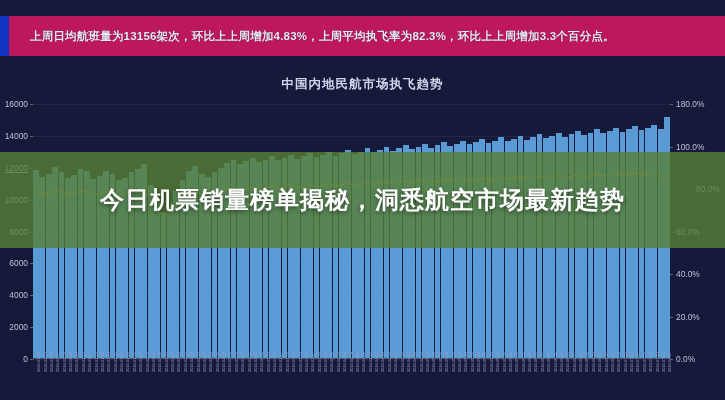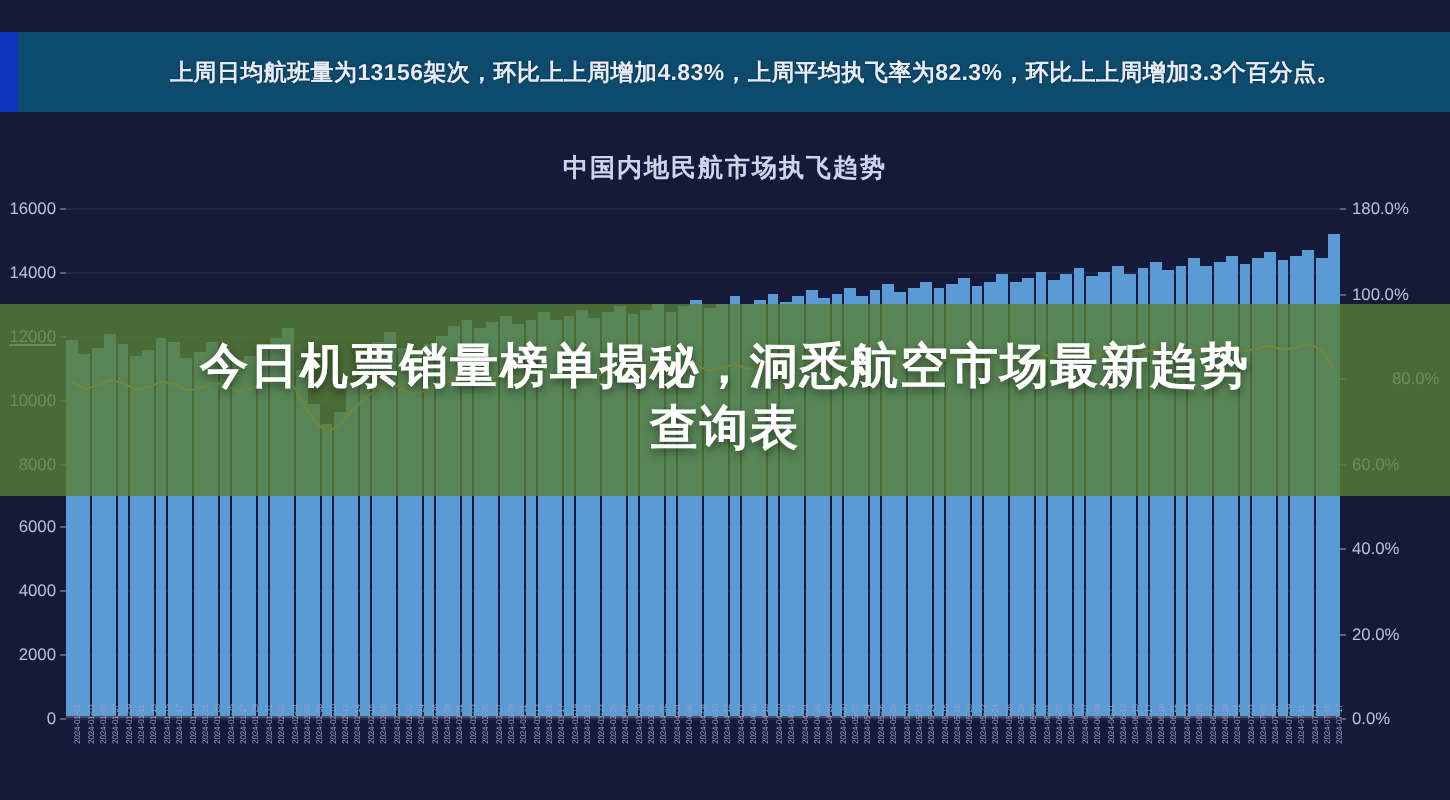--- a/index.html
+++ b/index.html
@@ -7,22 +7,22 @@
     width:725px;height:400px;overflow:hidden;
     background:#161a3a;
     font-family:"Liberation Sans","DejaVu Sans",sans-serif;
     position:relative;
   }
   #app{position:absolute;inset:0;background:#161a3a;}
 
   
   .header-band{
     position:absolute;left:0;top:16px;width:725px;height:40px;
-    background:#0c4a6e;
-    display:flex;align-items:center;justify-content:center;
+    background:#be185d;
+    display:flex;align-items:center;
   }
   .header-accent{
     position:absolute;left:0;top:16px;width:9px;height:40px;
     background:#1034c0;
   }
   .header-text{
     margin-left:30px;
     color:#e8ecf7;
     font-size:11.5px;
     letter-spacing:.2px;
@@ -599,17 +599,16 @@
         </div>
         <div class="xlab">
           <span>2024-07-17</span>
         </div>
       </div>
 
   </div>
 
   <div class="overlay-band">
     <div class="overlay-line">今日机票销量榜单揭秘，洞悉航空市场最新趋势</div>
-    <div class="overlay-line">查询表</div>
   </div>
 
 
 </div>
 
 </body></html>

